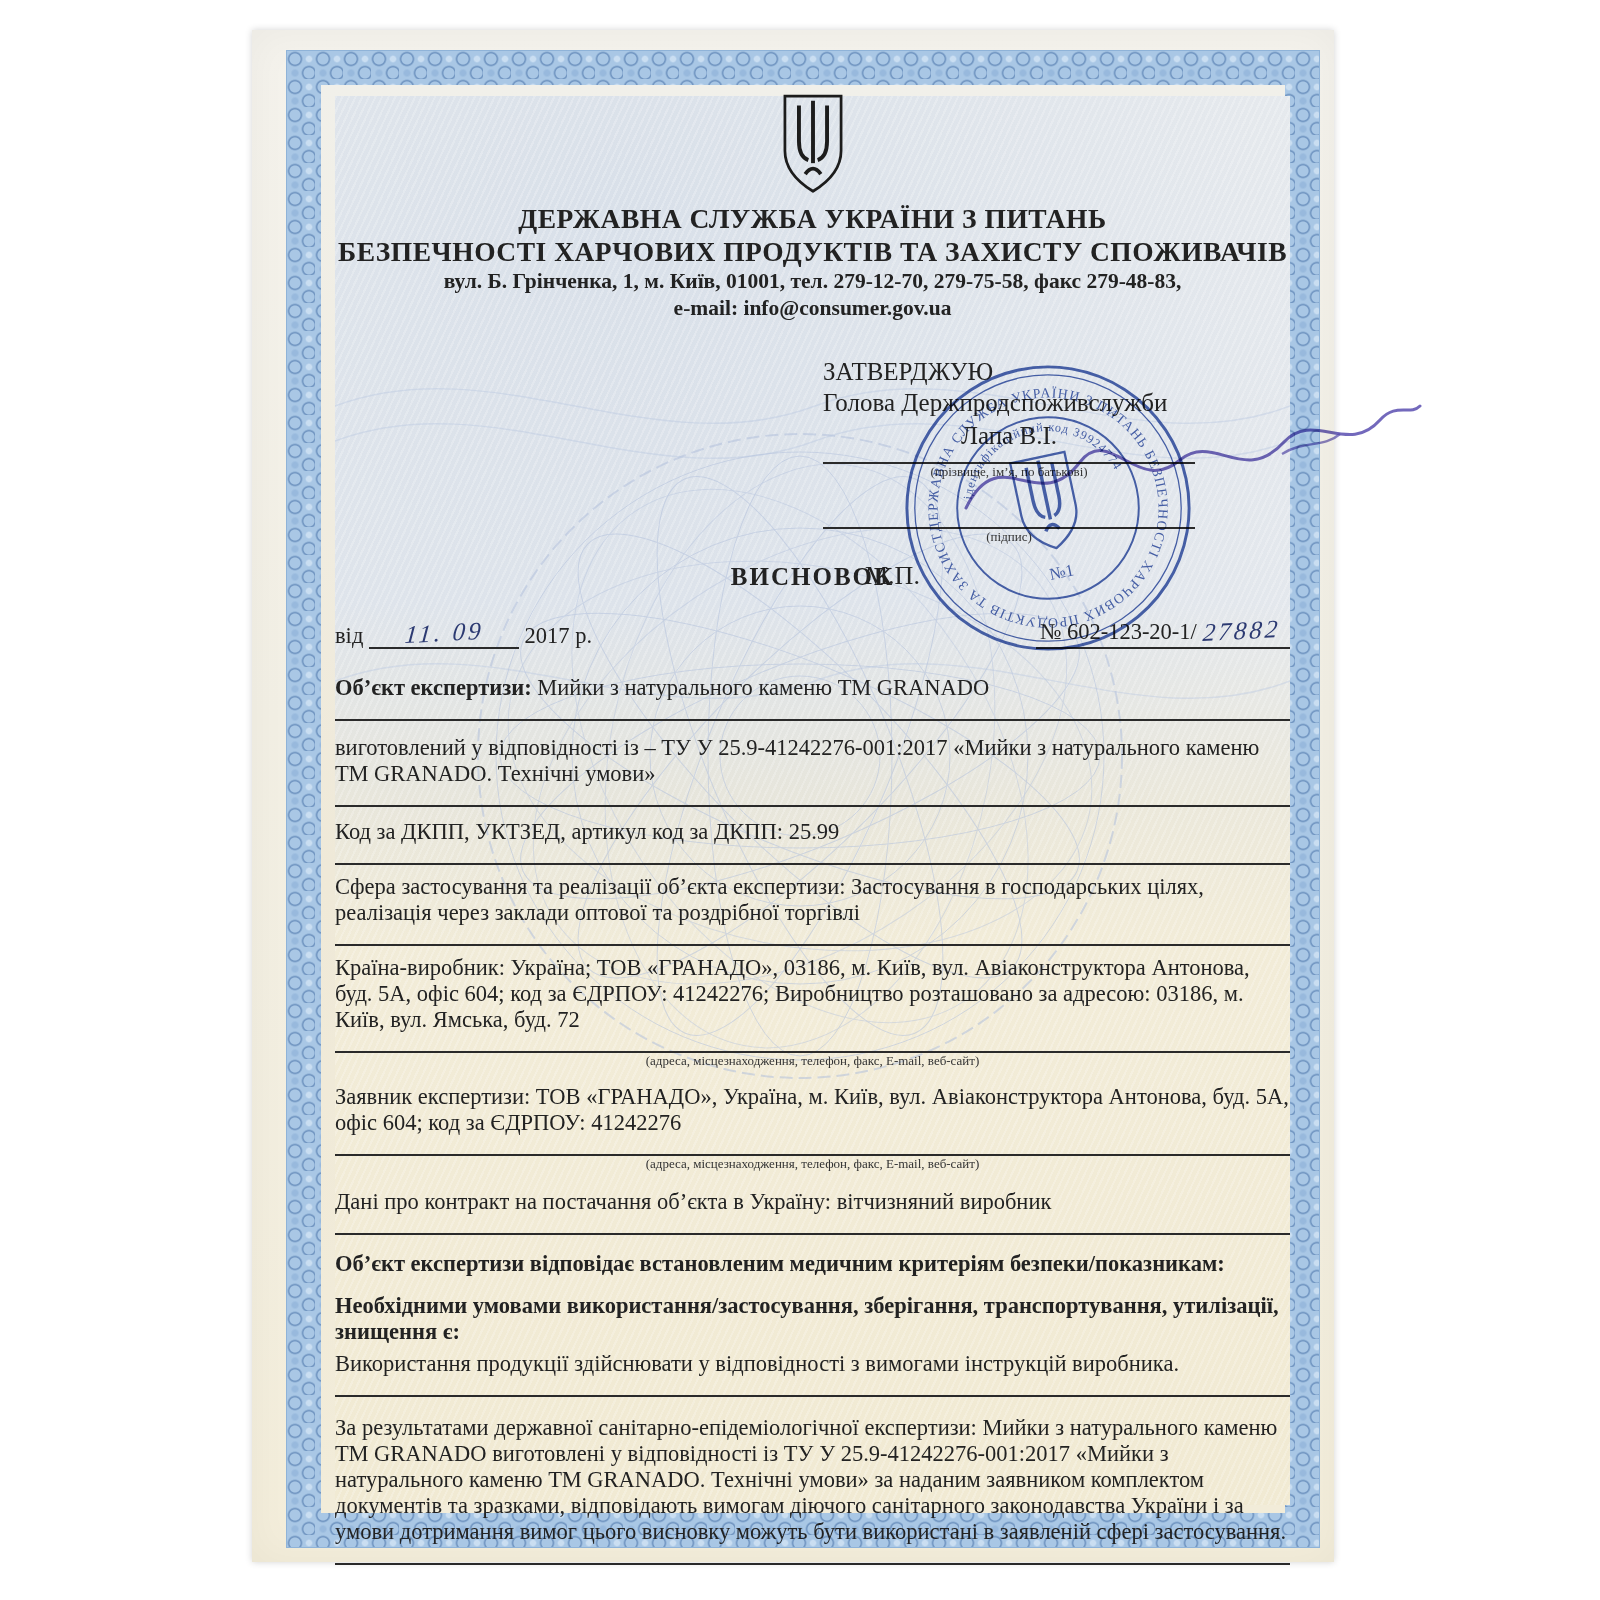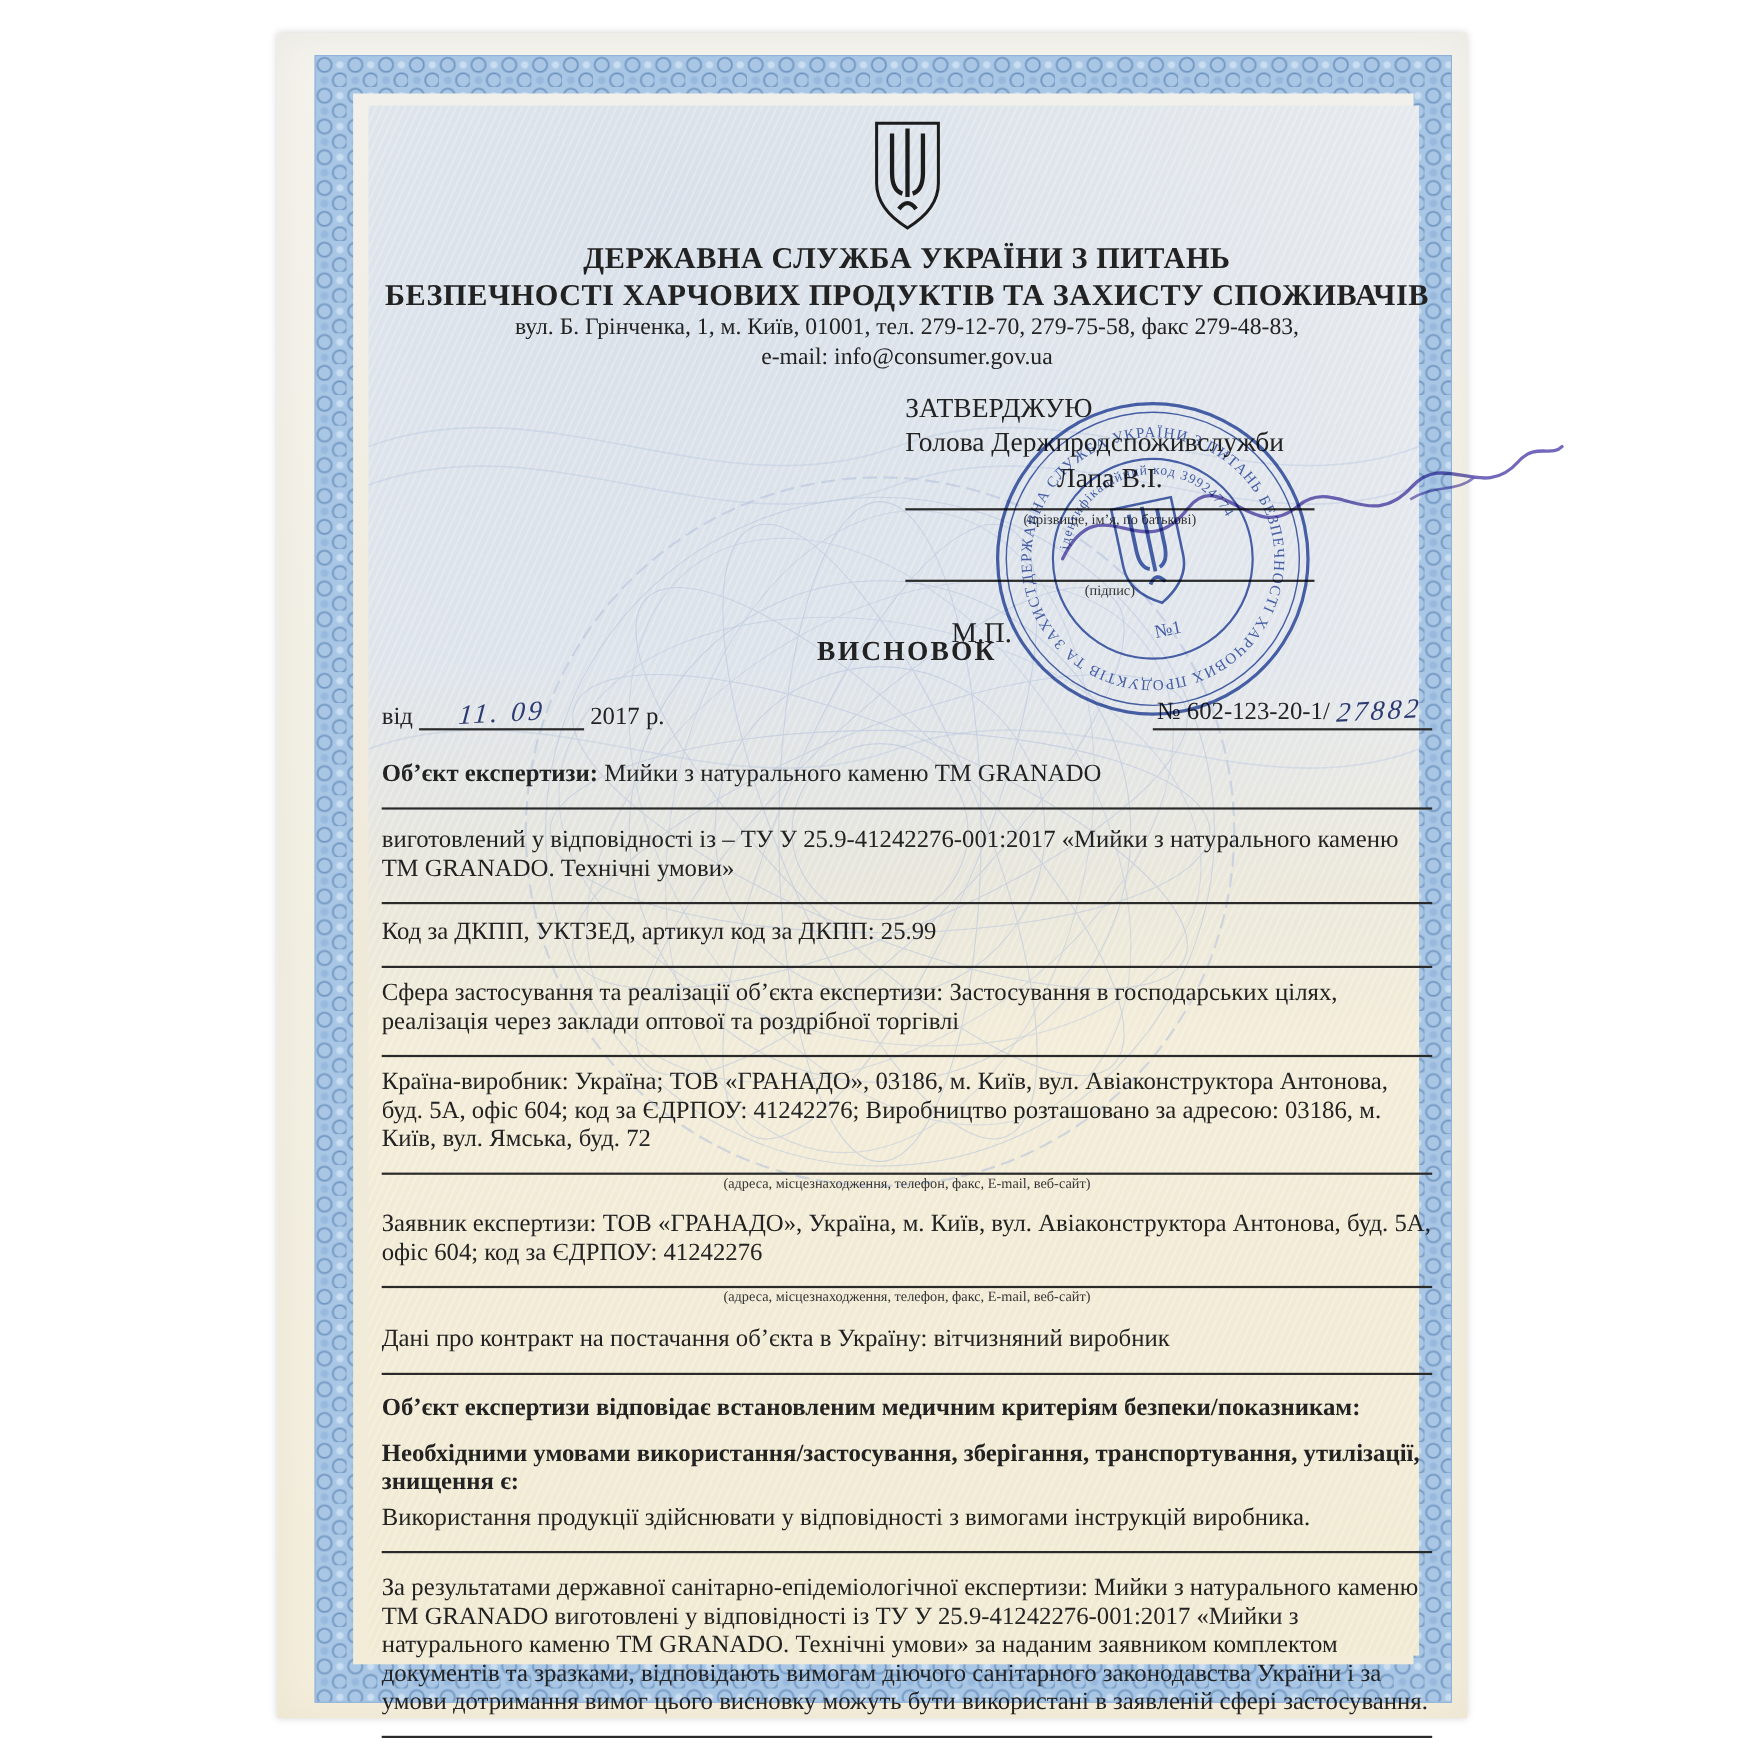--- a/index.html
+++ b/index.html
@@ -33,24 +33,24 @@
   
   .panel{
     position:absolute;left:83px;top:66px;width:955px;height:1409px;
     background:
       repeating-linear-gradient(115deg, rgba(255,255,255,.22) 0 2px, rgba(255,255,255,0) 2px 6px),
       radial-gradient(circle at 30% 8%, rgba(190,205,225,.35), rgba(190,205,225,0) 55%),
       linear-gradient(180deg,#e8ebee 0%,#e4e8ed 36%,#ebe8db 50%,#f2ecd8 60%,#f1ead3 100%);
   }
   .wm{position:absolute;left:83px;top:66px;width:955px;height:1409px;pointer-events:none;}
   .content{
-    position:absolute;left:83px;top:66px;width:955px;
-    font-size:22.5px;line-height:26px;margin-left:12px;
-  }
-  .center{text-align:center;}
+    position:absolute;left:83px;top:50px;width:955px;
+    font-size:22.5px;line-height:26px;
+  }
+  .center{text-align:center;font-weight:bold;}
   .emblem{margin:10px auto 0;width:78px;height:112px;}
   .org{font-weight:bold;font-size:27.5px;line-height:33px;letter-spacing:.5px;}
   .addr{font-size:21.5px;line-height:27px;}
   
   .approve{
     position:absolute;left:571px;top:326px;width:372px;
     font-size:25px;line-height:31px;z-index:3;
   }
   .sig-line{border-bottom:2px solid #2a2a2a;text-align:center;margin-top:2px;padding-bottom:11px;}
   .cap{font-size:13px;line-height:15px;text-align:center;color:#333;}

